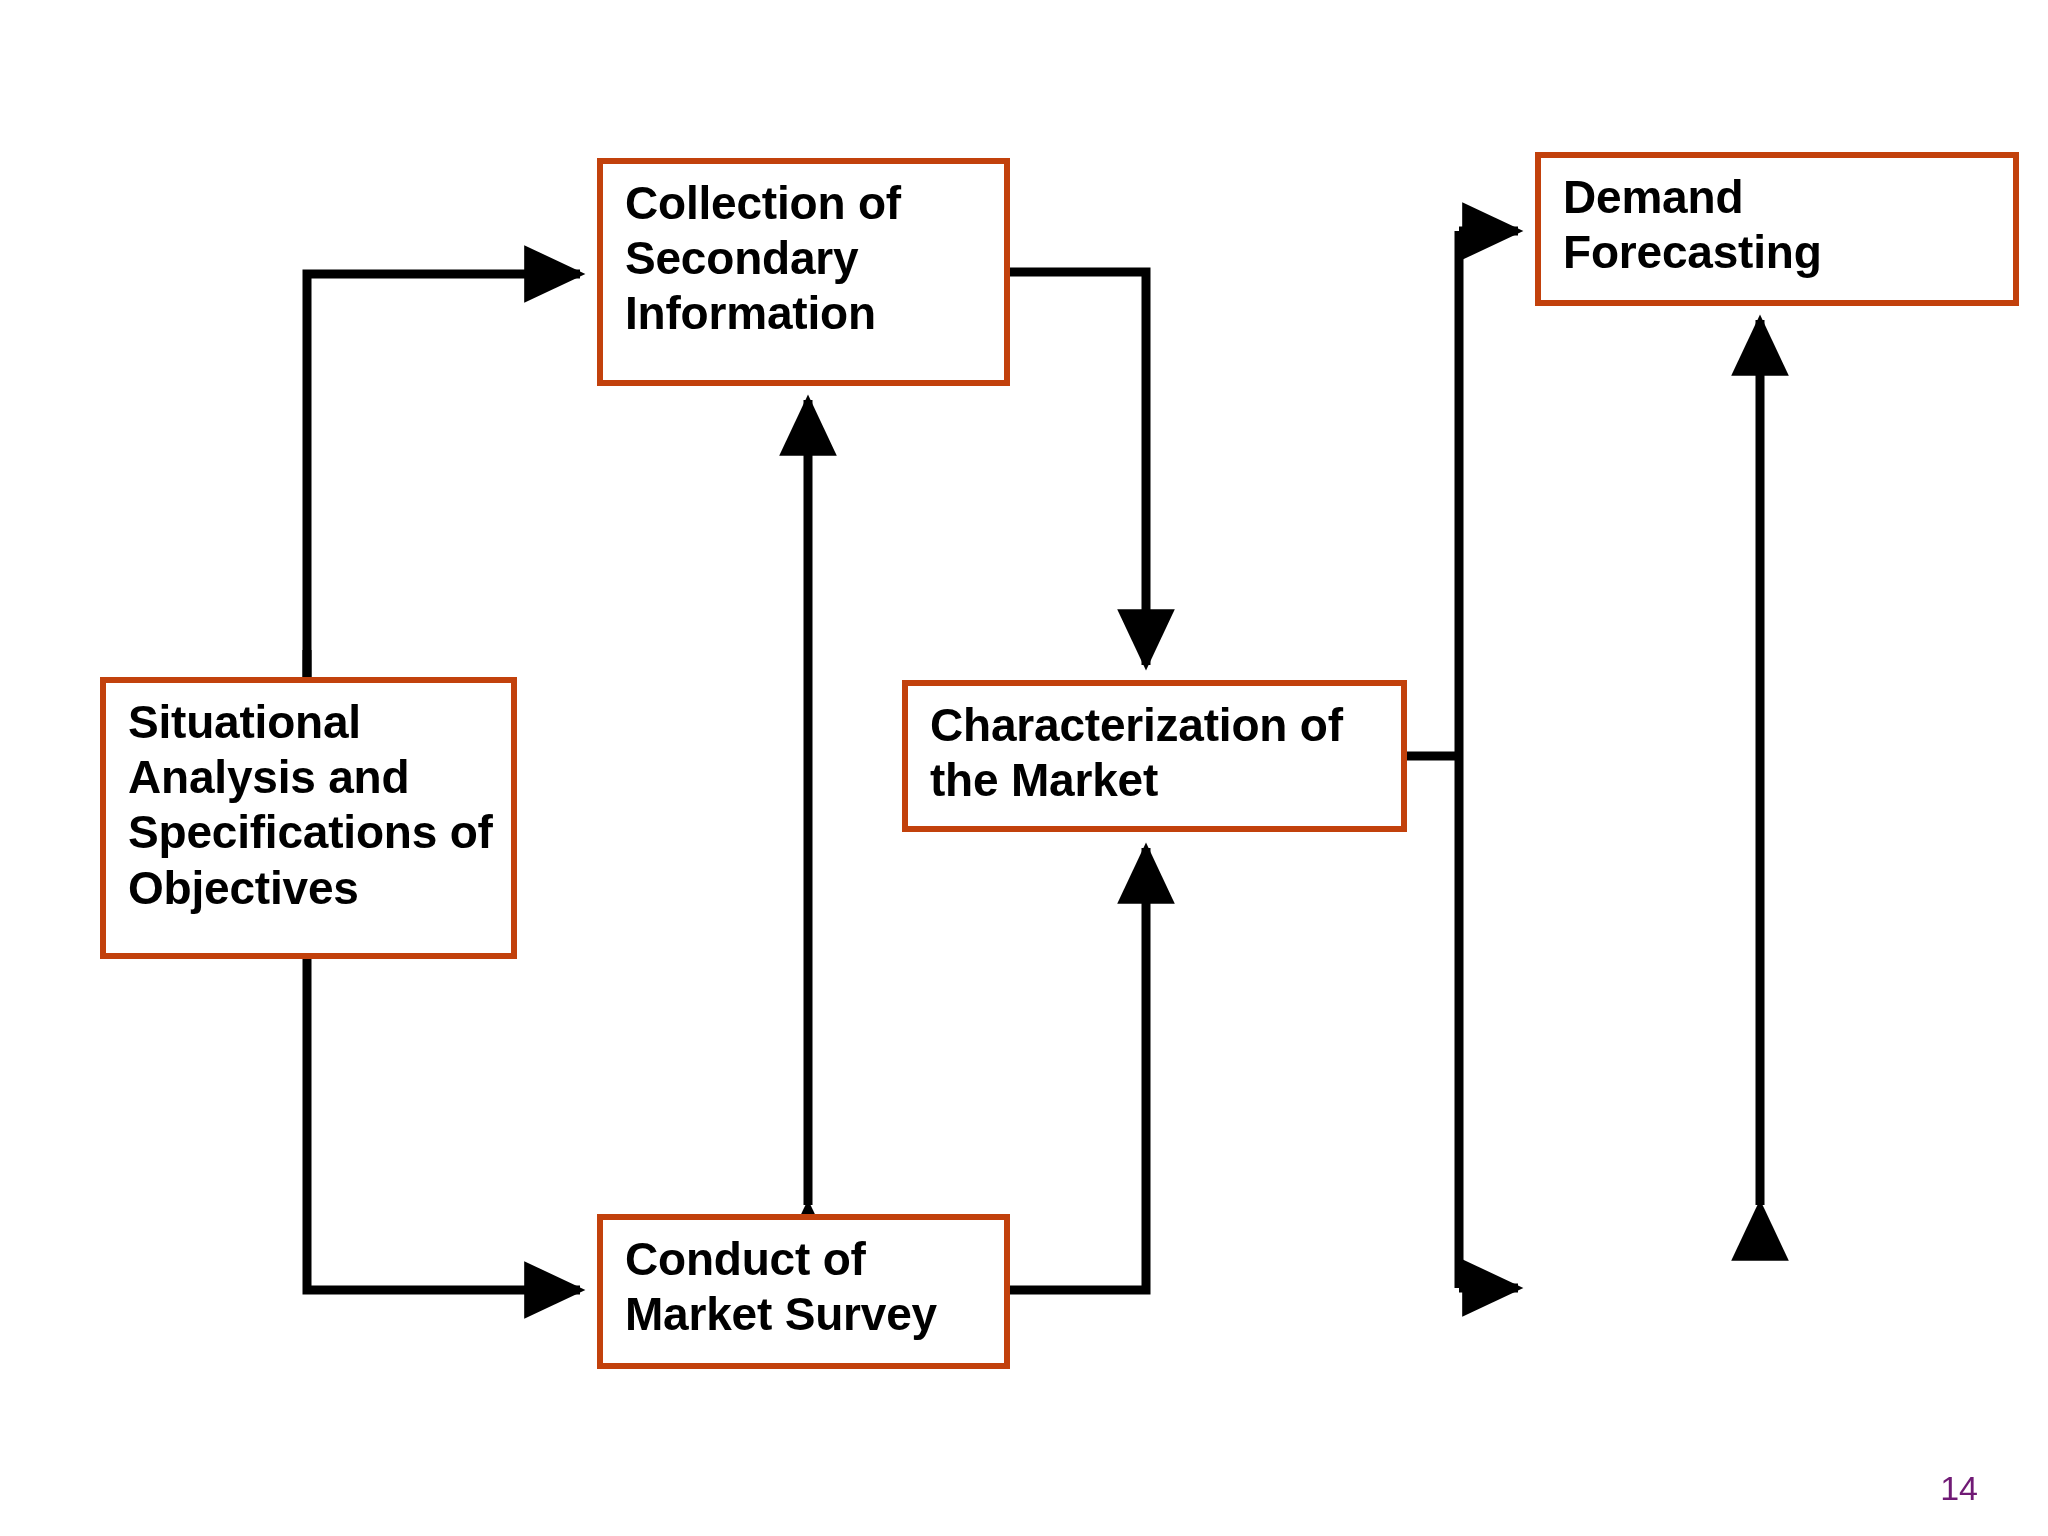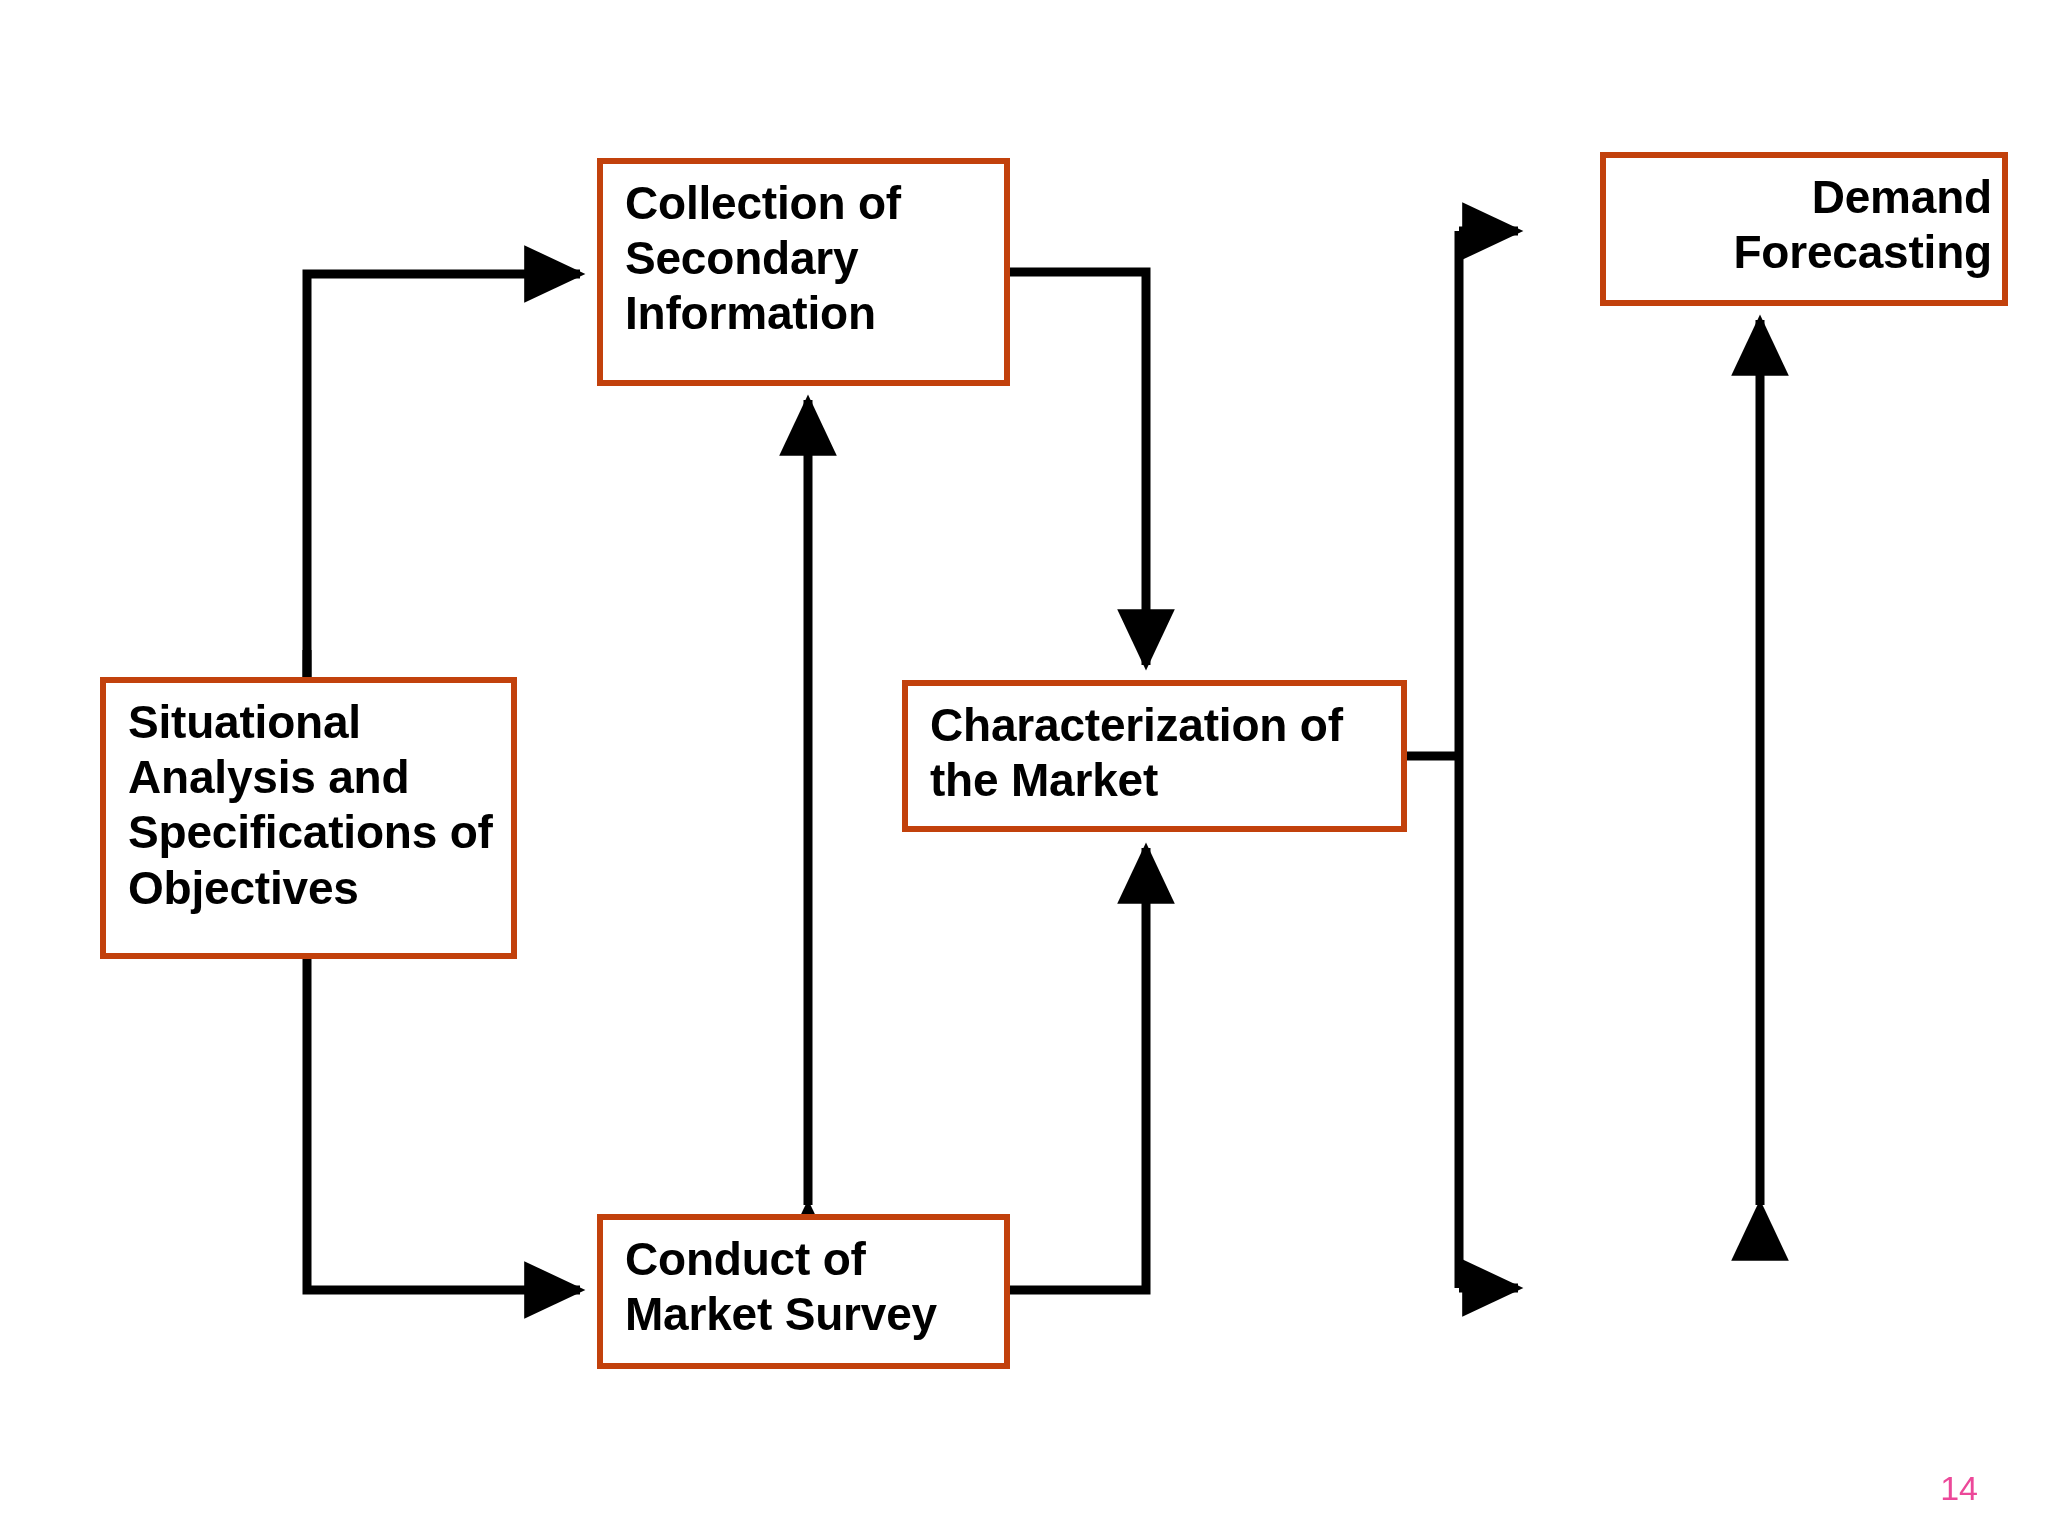--- a/index.html
+++ b/index.html
@@ -41,21 +41,21 @@
     line-height: 1.20;
     letter-spacing: -0.2px;
     white-space: pre-line;
   }
   .fs-big { font-size: 46px; }
   .page-number {
     position: absolute;
     right: 70px;
     bottom: 28px;
     font-size: 34px;
-    color: #ec4899;
+    color: #701a75;
     font-family: "Liberation Sans", sans-serif;
   }
 </style>
 </head>
 <body>
 
 <div id="slide">
 
   <svg id="diagram-svg" viewBox="0 0 2048 1536" xmlns="http://www.w3.org/2000/svg">
     <defs>
@@ -99,21 +99,21 @@
 Analysis and
 Specifications of
 Objectives</div>
   </div>
 
   <div class="node-box" style="left:902px; top:680px; width:505px; height:152px;">
     <div class="node-label fs-big">Characterization of
 the Market</div>
   </div>
 
-  <div class="node-box" style="left:1600px; top:152px; width:408px; height:154px;text-align:right;">
+  <div class="node-box" style="left:1535px; top:152px; width:484px; height:154px;">
     <div class="node-label fs-big">Demand
 Forecasting</div>
   </div>
 
   <div class="node-box" style="left:597px; top:1214px; width:413px; height:155px;">
     <div class="node-label fs-big">Conduct of
 Market Survey</div>
   </div>
 
 

